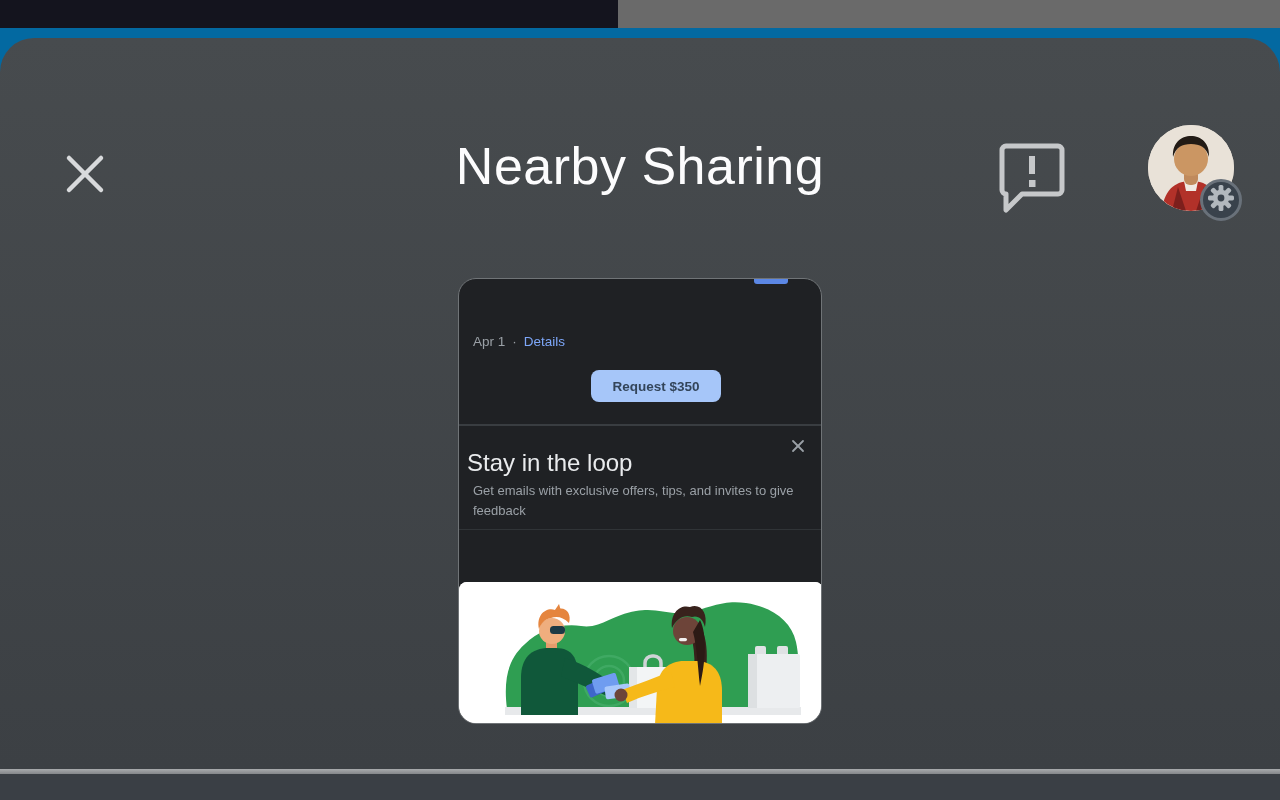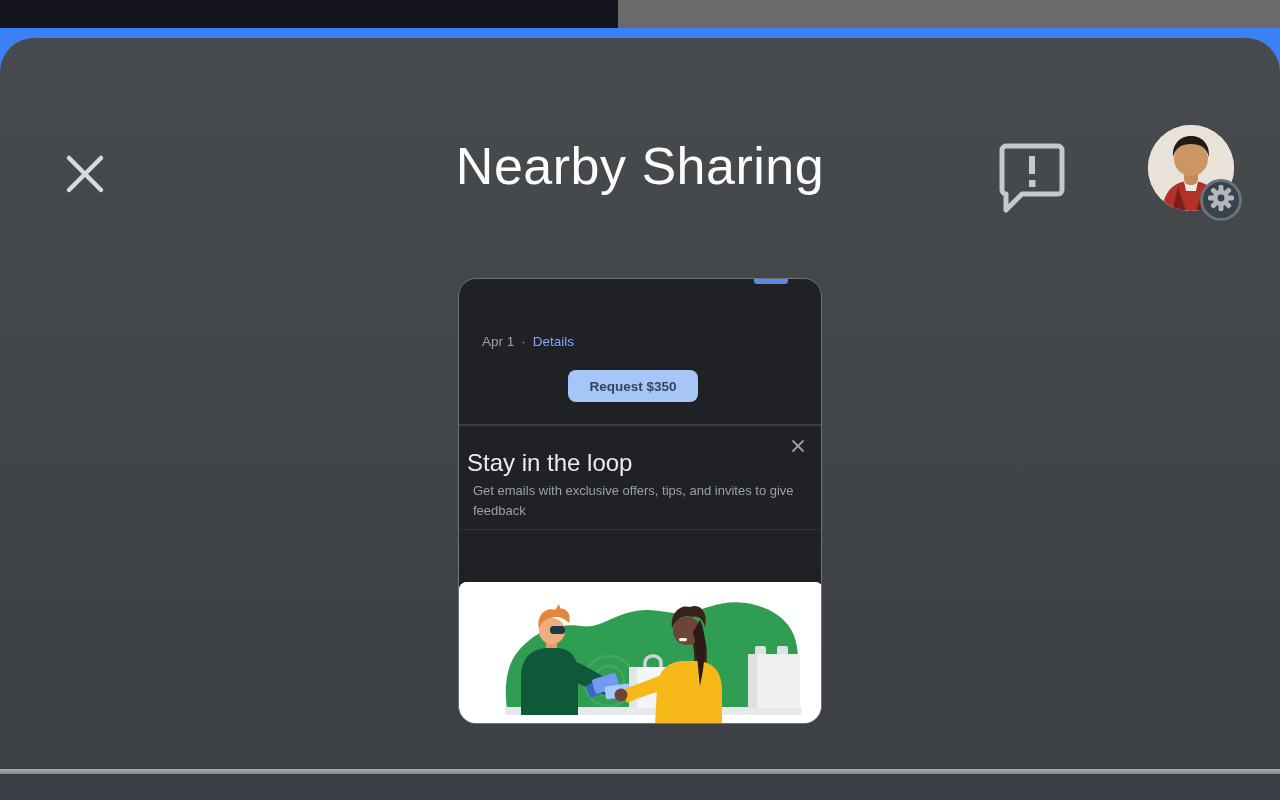--- a/index.html
+++ b/index.html
@@ -1,18 +1,18 @@
 <!DOCTYPE html>
 <html><head>
 <meta charset="utf-8">
 <style>
   * { margin:0; padding:0; box-sizing:border-box; }
   html,body { width:1280px; height:800px; overflow:hidden; background:#060608;
               font-family:"Liberation Sans", sans-serif; }
-  .stage { position:relative; width:1280px; height:800px; background:#3b82f6;padding-left:28px; }
+  .stage { position:relative; width:1280px; height:800px; background:#0369a1;padding-left:28px; }
 
   
   .bg-strip-left  { position:absolute; left:0;   top:0; width:618px;  height:28px; background:#14141e; }
   .bg-strip-right { position:absolute; left:618px; top:0; width:662px; height:28px; background:#6a6a6a; }
 
   
   .bottom-line  { position:absolute; left:0; top:769px; width:1280px; height:5px;
                   background:linear-gradient(#a9abad,#84878a); }
   .bottom-strip { position:absolute; left:0; top:774px; width:1280px; height:26px; background:#3a3f45; }
 
@@ -34,24 +34,24 @@
                 background:#39424c; border:3px solid #69717a;
                 display:flex; align-items:center; justify-content:center; }
 
   
   .card { position:absolute; left:458px; top:240px; width:364px; height:446px;
           background:#1f2124; border:1px solid #707477; border-radius:18px; overflow:hidden; }
   .blue-tab { position:absolute; left:295px; top:0; width:34px; height:5px;
               background:#5b87e5; border-radius:0 0 3px 3px; }
   .msg-text { position:absolute; left:14px; top:13px; width:262px;
               color:#c2c5c9; font-size:13.5px; line-height:18px; }
-  .meta-row { position:absolute; left:14px; top:55px; font-size:13.5px; color:#9aa0a6;margin-left:9px; }
+  .meta-row { position:absolute; left:14px; top:55px; font-size:13.5px; color:#9aa0a6; }
   .meta-row .dot { margin:0 7px; }
   .details-link { color:#7da7f9; cursor:pointer; }
-  .request-btn { position:absolute; left:109px; top:91px; width:130px; height:32px;
+  .request-btn { position:absolute; left:132px; top:91px; width:130px; height:32px;
                  background:#a6c6f9; border:none; border-radius:8px;
                  color:#33455a; font-size:13.5px; font-weight:bold;
                  font-family:"Liberation Sans",sans-serif; cursor:pointer; }
   .divider1 { position:absolute; left:0; top:145px; width:100%; height:2px; background:#393d41; }
   .loop-close { position:absolute; right:12px; top:158px; width:22px; height:22px;
                 display:flex; align-items:center; justify-content:center; cursor:pointer; }
   .loop-title { position:absolute; left:8px; top:170px; color:#e9ebed; font-size:24px; font-weight:400;text-align:right; }
   .loop-body { position:absolute; left:14px; top:202px; width:336px;
                color:#9aa0a6; font-size:13px; line-height:20px; }
   .divider2 { position:absolute; left:0; top:250px; width:100%; height:1px; background:#303437; }

